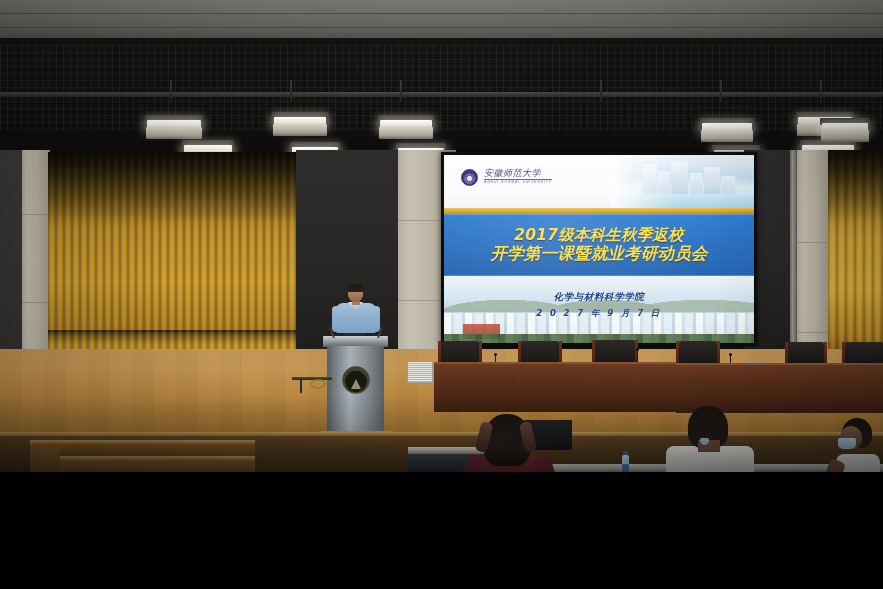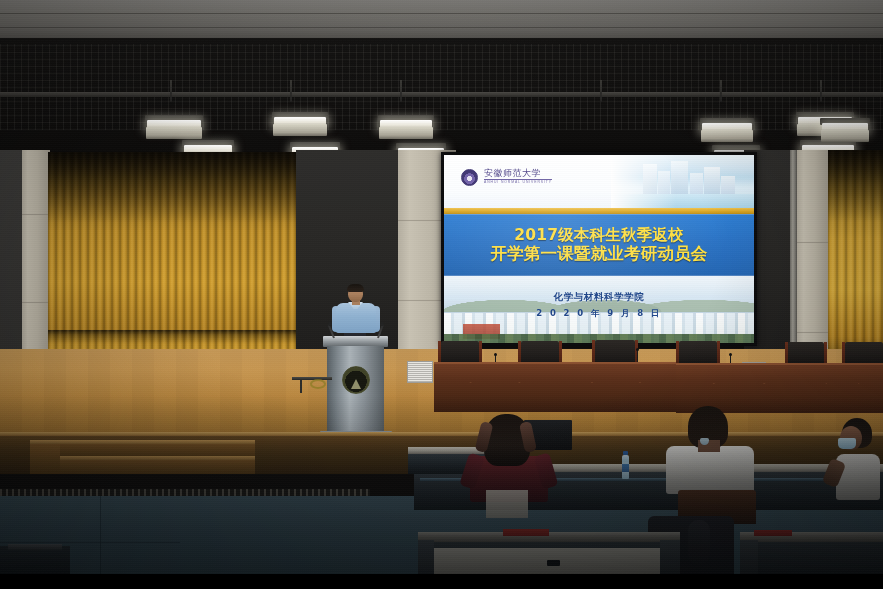--- a/index.html
+++ b/index.html
@@ -8,23 +8,24 @@
     padding: 0;
     background: #000;
   }
   body {
     font-family: "Liberation Sans", sans-serif;
   }
 
   #scene {
     position: relative;
     width: 883px;
-    height: 574px;
+    height: 472px;
     overflow: hidden;
     background: #120f0d;
+    font-style: italic;
   }
   #scene * { box-sizing: border-box; }
 
   
   .ceiling-concrete {
     position: absolute; left: 0; top: 0; width: 883px; height: 40px;
     background: linear-gradient(180deg, #8c8a86 0%, #7d7b76 35%, #6e6c68 70%, #55534f 100%);
   }
   .ceiling-concrete .seam {
     position: absolute; left: 0; width: 100%; height: 1px;
@@ -670,21 +671,21 @@
         <div class="title-line l2">开学第一课暨就业考研动员会</div>
         <div class="band-edge" style="bottom:0;top:auto"></div>
       </div>
 
       <div class="slide-foot">
         <div class="hills"></div>
         <div class="campus-row"></div>
         <div class="campus-red"></div>
         <div class="campus-trees"></div>
         <div class="foot-text foot-org">化学与材料科学学院</div>
-        <div class="foot-text foot-date">2 0 2 0 年 9 月 8 日</div>
+        <div class="foot-text foot-date">2 0 2 7 年 9 月 7 日</div>
       </div>
 
       <div class="screen-glare"></div>
     </div>
   </div>
 
   <div class="stage-floor">
     <div class="stage-sheen"></div>
   </div>
 

